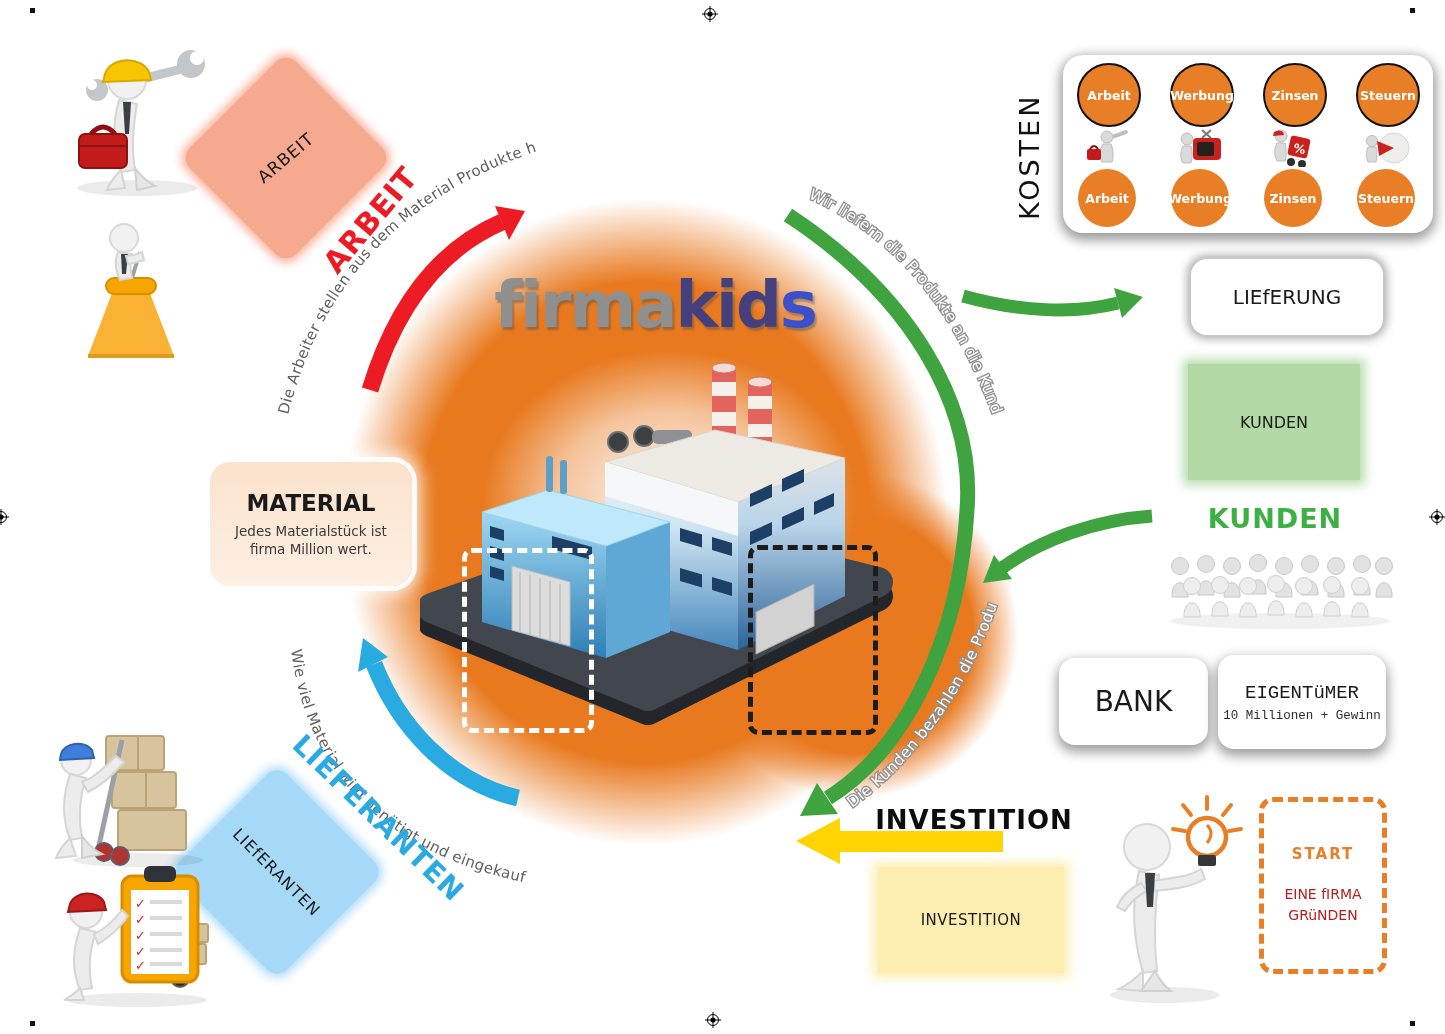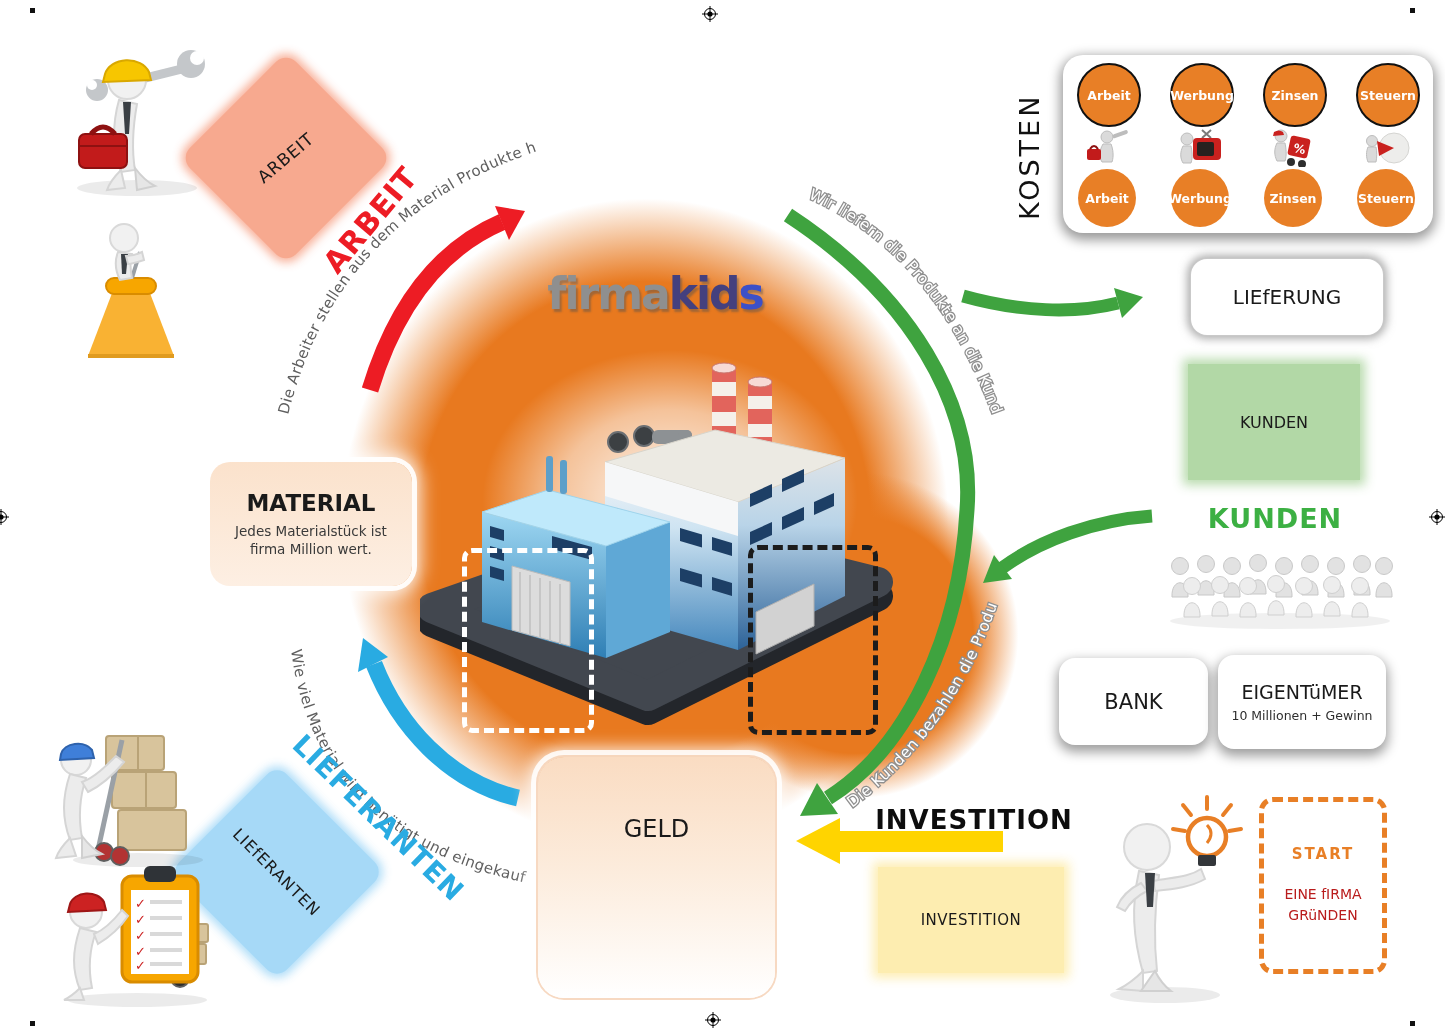--- a/index.html
+++ b/index.html
@@ -29,21 +29,21 @@
   .dashed-white{border:5px dashed #fff;border-radius:10px;}
   .dashed-black{border:5px dashed #1c1c1c;border-radius:10px;}
   .startbox{border:5px dashed #E87F26;border-radius:14px;background:#fff;gap:7px;}
   
   .kosten-panel{background:#fff;border-radius:20px;box-shadow:0 4px 12px 3px rgba(0,0,0,.4);}
   .kcircle{position:absolute;border-radius:50%;background:#E87F26;color:#fff;font-weight:bold;
     display:flex;align-items:center;justify-content:center;font-size:12.5px;}
   .kcircle.bordered{border:2.5px solid #111;}
   .kosten-label{writing-mode:vertical-rl;transform:rotate(180deg);font-size:27px;letter-spacing:3px;color:#111;}
   
-  .brand{font-size:44px;font-weight:bold;letter-spacing:-2px;text-shadow:2px 3px 2px rgba(80,80,80,.45);}
+  .brand{font-size:64px;font-weight:bold;letter-spacing:-2px;text-shadow:2px 3px 2px rgba(80,80,80,.45);}
   .brand .g1{color:#8F8F8F;} .brand .g2{color:#44407E;} .brand .g3{color:#3C50C8;}
   
   .lbl-red{color:#ED1C24;font-size:30px;font-weight:bold;letter-spacing:1px;}
   .lbl-blue{color:#29ABE2;font-size:28px;font-weight:bold;letter-spacing:1px;}
   .lbl-green{color:#3CB043;font-size:27px;font-weight:bold;letter-spacing:1px;}
   .lbl-invest{color:#0d0d0d;font-size:26px;font-weight:800;letter-spacing:1px;}
   .cap-dark{fill:#5F5F5F;stroke:#fff;stroke-width:3.5px;paint-order:stroke;font-size:15px;}
   .cap-light{fill:#ffffff;stroke:#8f8f8f;stroke-width:2.6px;paint-order:stroke;font-size:15.5px;}
   svg text{font-family:"DejaVu Sans","Liberation Sans",sans-serif;}
   .reg{position:absolute;width:16px;height:16px;}
@@ -182,23 +182,20 @@
       <textPath href="#blueTextPath">Wie viel Material wird benötigt und eingekauft?</textPath>
     </text>
   </svg>
 
 
   <div class="abs box peachbox" style="left:210px;top:462px;width:190px;height:112px;padding:6px;">
     <div style="font-size:23px;font-weight:bold;">MATERIAL</div>
     <div style="font-size:13.5px;line-height:1.35;margin-top:6px;color:#3a3a3a;">Jedes Materialstück ist firma Million wert.</div>
   </div>
 
-  <div class="abs box geldbox" style="left:538px;top:757px;width:237px;height:183px;justify-content:flex-start;padding-top:58px;font-size:24px;">
-    <span>GELD</span>
-  </div>
 
   <div class="abs diamond dia-arbeit" style="left:211px;top:83px;width:150px;height:150px;">
     <span style="transform:rotate(-85deg);font-size:17px;letter-spacing:1px;">ARBEIT</span>
   </div>
   <div class="abs diamond dia-lief" style="left:201px;top:796px;width:152px;height:152px;">
     <span style="font-size:16px;letter-spacing:1px;">LIEfERANTEN</span>
   </div>
 
   <div class="abs lbl-red" style="left:308px;top:205px;width:120px;text-align:center;transform:rotate(-50deg);">ARBEIT</div>
   <div class="abs lbl-blue" style="left:272px;top:786px;width:180px;text-align:center;transform:rotate(44deg);">LIEFERANTEN</div>
@@ -278,24 +275,24 @@
       <use href="#p" x="30" y="58"></use>
         <use href="#p" x="58" y="57"></use>
         <use href="#p" x="86" y="58"></use>
         <use href="#p" x="114" y="56"></use>
       <use href="#p" x="142" y="58"></use>
         <use href="#p" x="170" y="57"></use>
         <use href="#p" x="198" y="58"></use>
     </g>
   </svg>
 
-  <div class="abs box shadowbox" style="left:1059px;top:658px;width:149px;height:87px;font-size:21px;">
+  <div class="abs box shadowbox" style="left:1059px;top:658px;width:149px;height:87px;font-size:28px;">
     <span>BANK</span>
   </div>
-  <div class="abs box shadowbox" style="left:1218px;top:655px;width:168px;height:94px;">
+  <div class="abs box shadowbox" style="left:1218px;top:655px;width:168px;height:94px;font-family:Liberation Mono, monospace;">
     <div style="font-size:19px;">EIGENTüMER</div>
     <div style="font-size:12.5px;margin-top:5px;color:#2e2e2e;">10 Millionen + Gewinn</div>
   </div>
 
   <div class="abs lbl-invest" style="left:874px;top:805px;width:200px;text-align:center;">INVESTITION</div>
   <div class="abs box yellowbox" style="left:878px;top:867px;width:186px;height:106px;font-size:15px;letter-spacing:.5px;">
     <span>INVESTITION</span>
   </div>
 
   <div class="abs box startbox" style="left:1259px;top:797px;width:106px;height:167px;padding:0 6px;">

